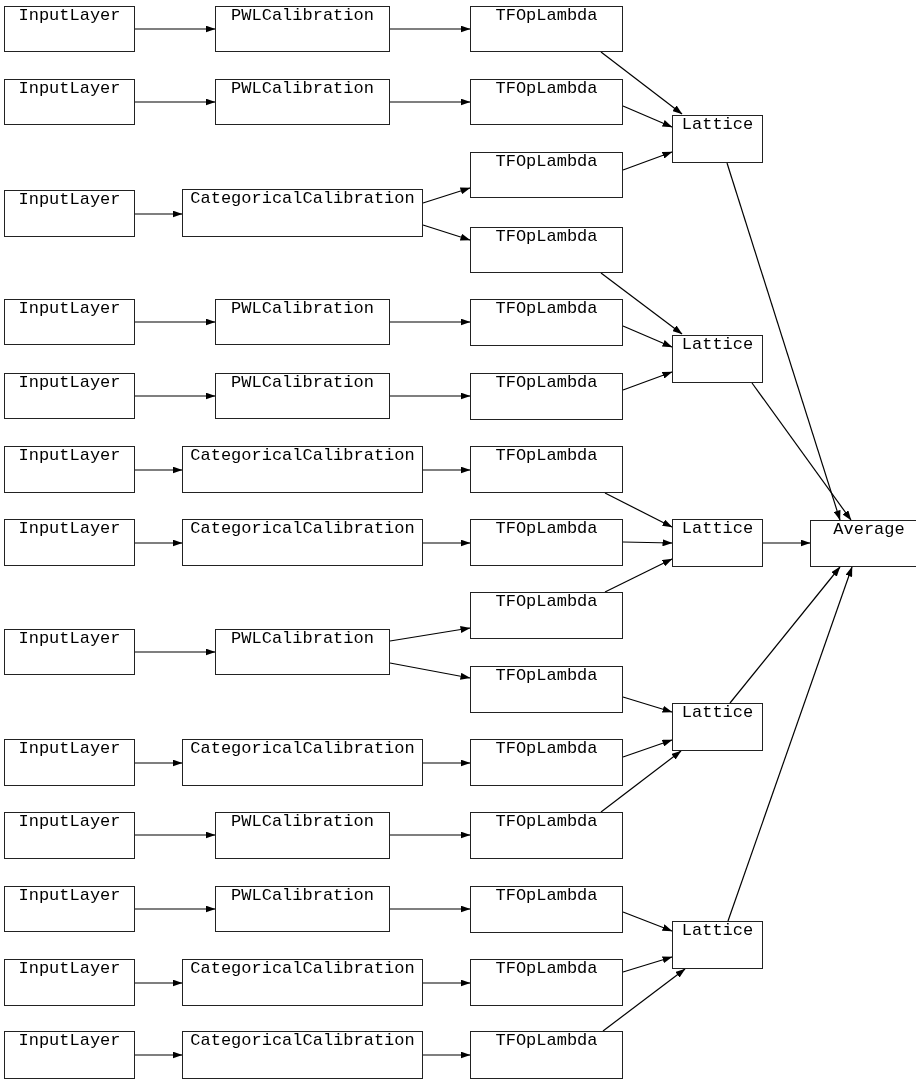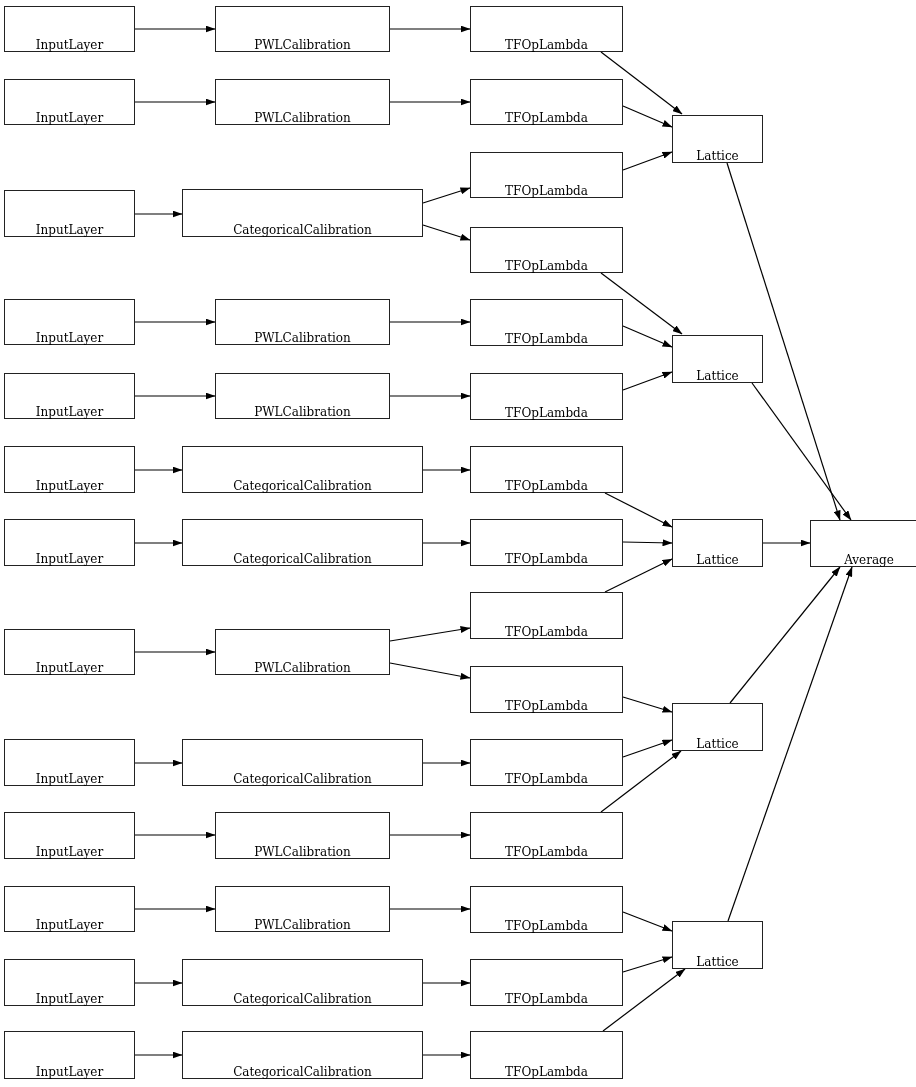--- a/index.html
+++ b/index.html
@@ -22,26 +22,27 @@
     width: 100%; height: 100%;
     display: block;
   }
   line.edge { stroke: var(--edge); stroke-width: 1.2; fill: none; }
   .node {
     position: absolute;
     box-sizing: border-box;
     background: var(--node-fill);
     border: 1.5px solid var(--node-border);
     display: flex;
-    align-items: flex-end;
+    align-items: flex-start;
     justify-content: center;
-    font-size: 12px;
+    font-size: 17px;
     line-height: 1;
     color: var(--text);
     white-space: nowrap;
+    font-family: Liberation Mono, monospace;
   }
 </style>
 </head>
 <body>
 
 <div class="canvas" style="width: 916px; height: 1087px;">
   <svg class="edges" xmlns="http://www.w3.org/2000/svg" viewBox="0 0 916 1087">
     <defs>
       <marker id="arrowhead" markerWidth="10" markerHeight="7" refX="9.5" refY="3.5" orient="auto" markerUnits="userSpaceOnUse">
         <path d="M0,0 L10,3.5 L0,7 Z" fill="#000000"></path>

